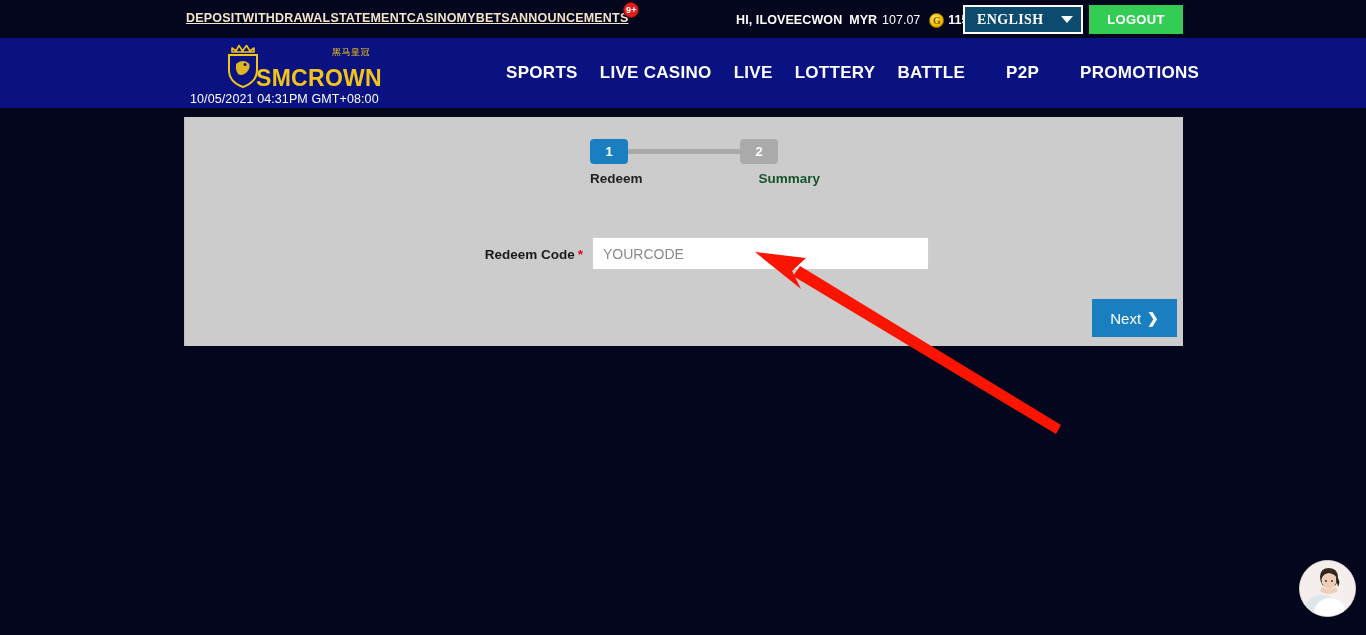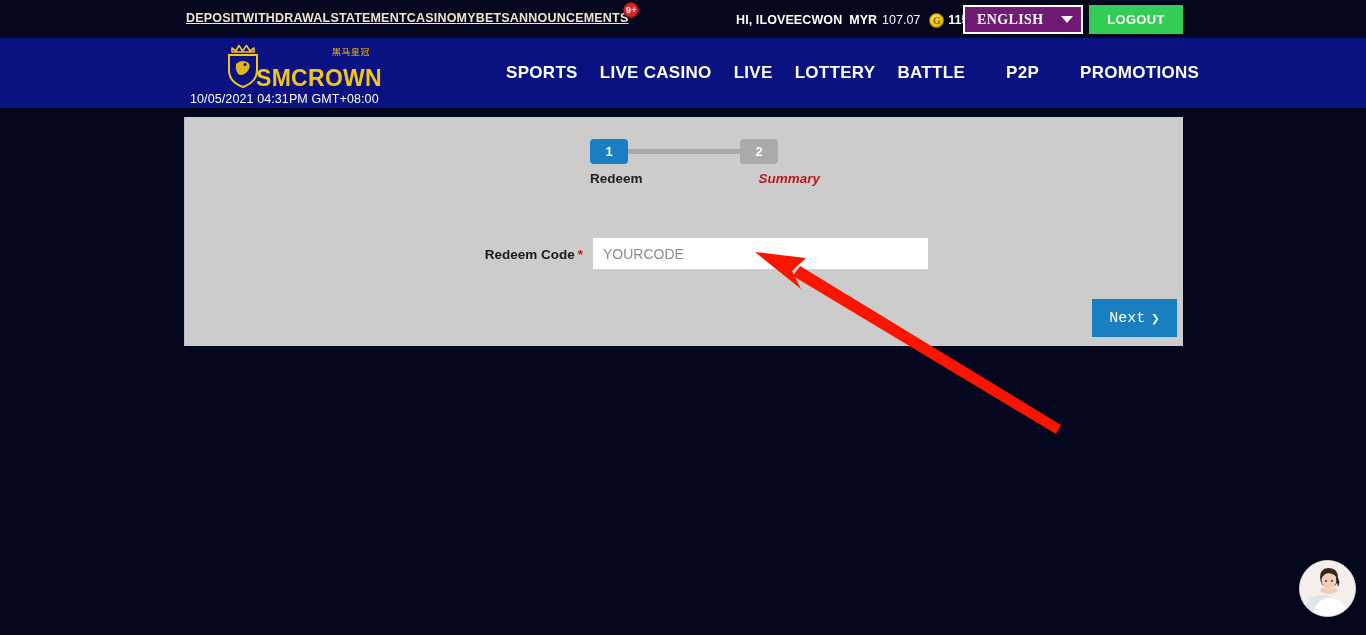--- a/index.html
+++ b/index.html
@@ -55,21 +55,21 @@
     display: flex; align-items: center; justify-content: center;
     font-family: "Liberation Serif", serif;
   }
   .coin-count { font-weight: 700; color: #ffffff; font-size: 12.5px; }
 
   .mail-wrap { position: relative; margin-left: 8px; width: 22px; height: 18px; cursor: pointer; }
   .badge-mail { width: 15px; height: 15px; right: -4px; top: -6px; font-size: 9px; }
 
   .lang-select {
     position: absolute; left: 963px; top: 5px; width: 120px; height: 29px;
-    background: #701a75; border: 2px solid #ffffff;
+    background: #0c4a6e; border: 2px solid #ffffff;
     display: flex; align-items: center; justify-content: space-between;
     padding: 0 8px 0 12px; cursor: pointer;
   }
   .lang-text {
     color: #ffffff; font-family: "Liberation Serif", serif;
     font-size: 14px; font-weight: 700; letter-spacing: .4px;
   }
   .caret {
     width: 0; height: 0; border-left: 6px solid transparent;
     border-right: 6px solid transparent; border-top: 7px solid #ffffff;
@@ -141,21 +141,21 @@
   }
   .step-active { background: #1a7fc1; }
   .step-inactive { background: #aaaaaa; }
   .step-line { width: 112px; height: 5px; background: #a9a9a9; }
   .step-labels {
     position: absolute; left: 405px; top: 54px; width: 230px;
     display: flex; justify-content: space-between;
   }
   .step-label { font-size: 13.5px; font-weight: 700; }
   .label-active { color: #222222; }
-  .label-inactive { color: #b91c1c; font-style: italic; }
+  .label-inactive { color: #14532d; }
 
   .form-row {
     position: absolute; left: 0; top: 120px; width: 999px; height: 34px;
     display: flex; align-items: center;
   }
   .form-label {
     position: absolute; left: 278px; width: 120px; text-align: right;
     font-size: 13.5px; font-weight: 700; color: #1a1a1a;
   }
   .req { color: #cc1111; font-weight: 700; margin-left: 3px; }
@@ -165,21 +165,21 @@
     padding: 0 10px; font-size: 14px; color: #222222;
     font-family: "Liberation Sans", sans-serif; outline: none;
   }
   .form-input::placeholder { color: #8a8a8a; }
 
   .next-btn {
     position: absolute; left: 907px; top: 182px; width: 85px; height: 38px;
     background: #1a7fc1; border: none; color: #ffffff;
     font-size: 15px; font-weight: 400; cursor: pointer;
     display: flex; align-items: center; justify-content: center; gap: 6px;
-    font-family: Liberation Mono, monospace;
+    font-family: Liberation Sans, sans-serif;
   }
   .next-chevron { font-size: 14px; font-weight: 700; }
 
   
   .arrow-layer {
     position: absolute; left: 0; top: 0; width: 1366px; height: 635px;
     pointer-events: none;
   }
 
   

